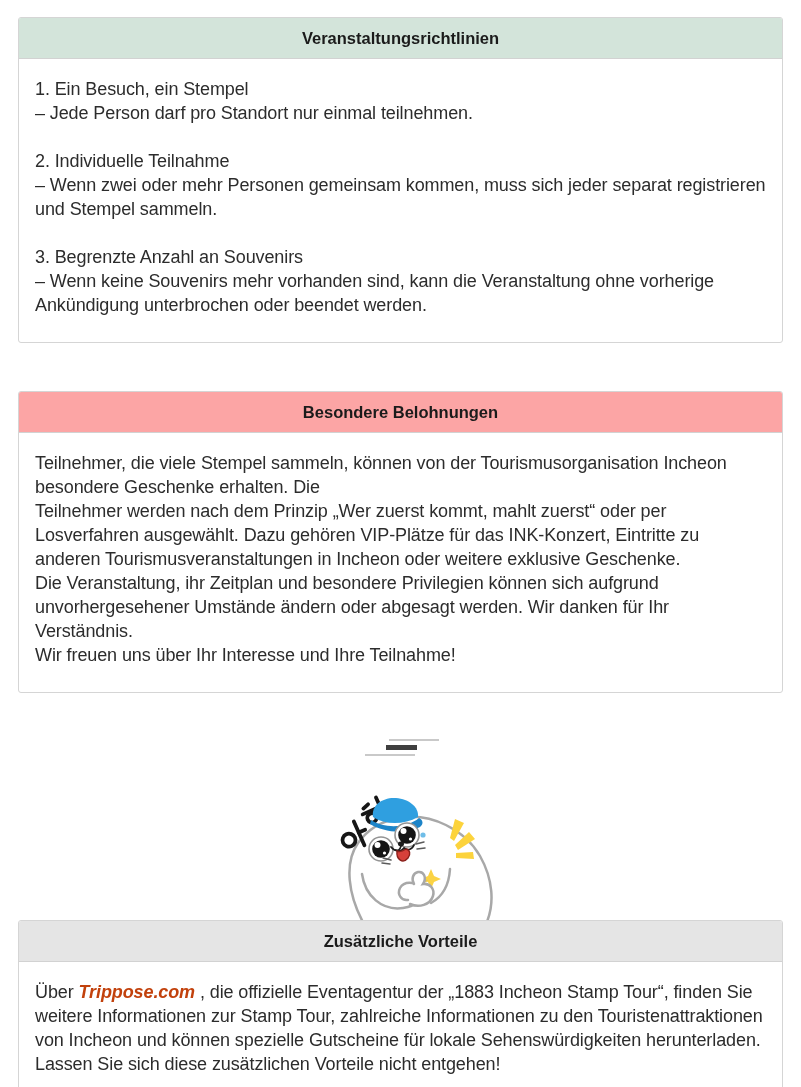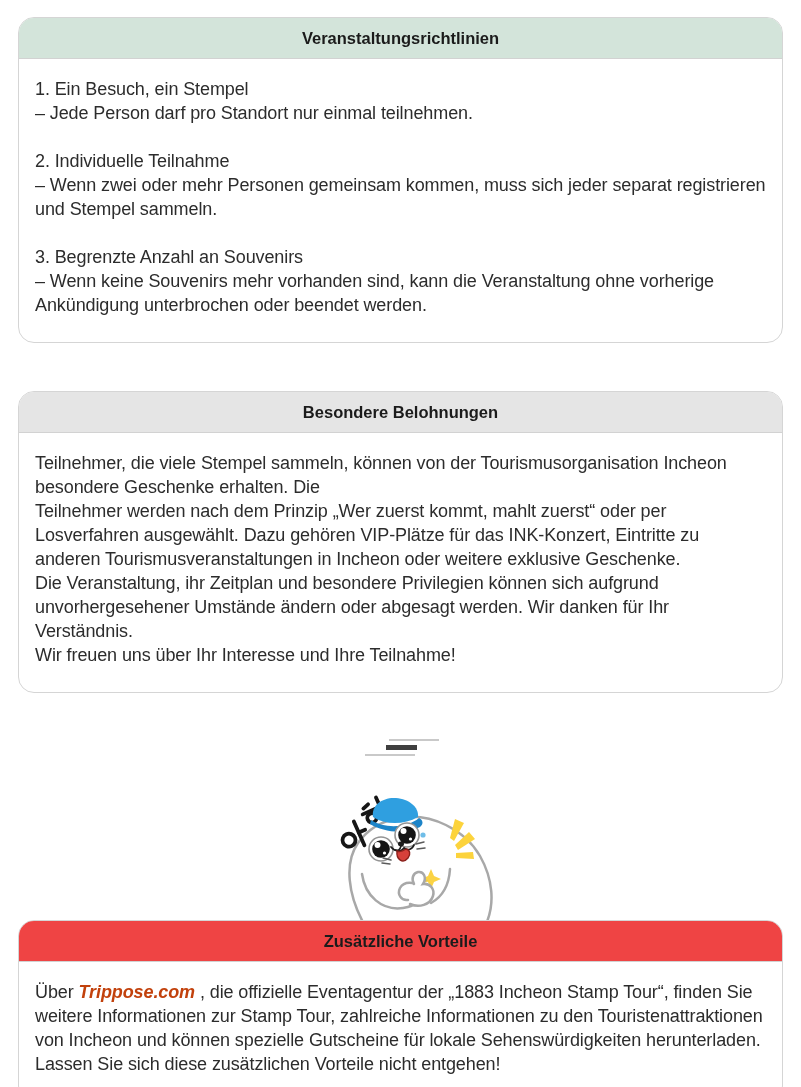--- a/index.html
+++ b/index.html
@@ -9,21 +9,21 @@
     min-height:1087px;
     margin:0 auto;
     background:#ffffff;
     font-family:"Liberation Sans", sans-serif;
     color:#2c2c2c;
     overflow:hidden;
   }
   .card {
     margin:0 18px;
     border:1px solid #d5d5d5;
-    border-radius:16px;
+    border-radius:3px;
     overflow:hidden;
     background:#ffffff;
   }
   .card-guidelines { margin-top:17px; }
   .card-rewards   { margin-top:48px; }
   .card-benefits  { }
   .card-header {
     padding:10px 12px 9px;
     text-align:center;
     font-weight:bold;
@@ -78,21 +78,21 @@
 – Jede Person darf pro Standort nur einmal teilnehmen.
 
 2. Individuelle Teilnahme
 – Wenn zwei oder mehr Personen gemeinsam kommen, muss sich jeder separat registrieren und Stempel sammeln.
 
 3. Begrenzte Anzahl an Souvenirs
 – Wenn keine Souvenirs mehr vorhanden sind, kann die Veranstaltung ohne vorherige Ankündigung unterbrochen oder beendet werden.</div>
   </section>
 
   <section class="card card-rewards">
-    <header class="card-header" style="background:#e5e5e5">
+    <header class="card-header" style="background:#fca5a5">
       <span>Besondere Belohnungen</span>
     </header>
     <div class="card-body">Teilnehmer, die viele Stempel sammeln, können von der Tourismusorganisation Incheon besondere Geschenke erhalten. Die
 Teilnehmer werden nach dem Prinzip „Wer zuerst kommt, mahlt zuerst“ oder per Losverfahren ausgewählt. Dazu gehören VIP-Plätze für das INK-Konzert, Eintritte zu anderen Tourismusveranstaltungen in Incheon oder weitere exklusive Geschenke.
 Die Veranstaltung, ihr Zeitplan und besondere Privilegien können sich aufgrund unvorhergesehener Umstände ändern oder abgesagt werden. Wir danken für Ihr Verständnis.
 Wir freuen uns über Ihr Interesse und Ihre Teilnahme!</div>
   </section>
 
   <div class="middle-section">
     <span class="divider-line divider-line-top" style="background:#c9c9c9"></span>
@@ -157,21 +157,21 @@
 
       <g fill="none" stroke="#a8a8a8" stroke-width="2.5" stroke-linecap="round">
         <path d="M35,82 C38,104 55,119 76,116 C90,114 97,105 92,96 C88,89 77,89 73,96 C70,102 74,109 81,108"></path>
         <path d="M83,112 C92,116 103,113 106,104 C108,97 103,91 96,92 C100,86 97,79 91,80 C86,81 84,87 87,92" fill="#ffffff"></path>
         <path d="M123,77 C122,93 115,105 104,111"></path>
       </g>
     </svg>
   </div>
 
   <section class="card card-benefits">
-    <header class="card-header" style="background:#ef4444">
+    <header class="card-header" style="background:#e5e5e5">
       <span>Zusätzliche Vorteile</span>
     </header>
     <div class="card-body flow">
       <span>Über </span><span class="brand">Trippose.com</span><span> , die offizielle Eventagentur der „1883 Incheon Stamp Tour“, finden Sie weitere Informationen zur Stamp Tour, zahlreiche Informationen zu den Touristenattraktionen von Incheon und können spezielle Gutscheine für lokale Sehenswürdigkeiten herunterladen. Lassen Sie sich diese zusätzlichen Vorteile nicht entgehen!</span>
     </div>
   </section>
 
   <div class="page-bottom-space"></div>
 </div>
 

